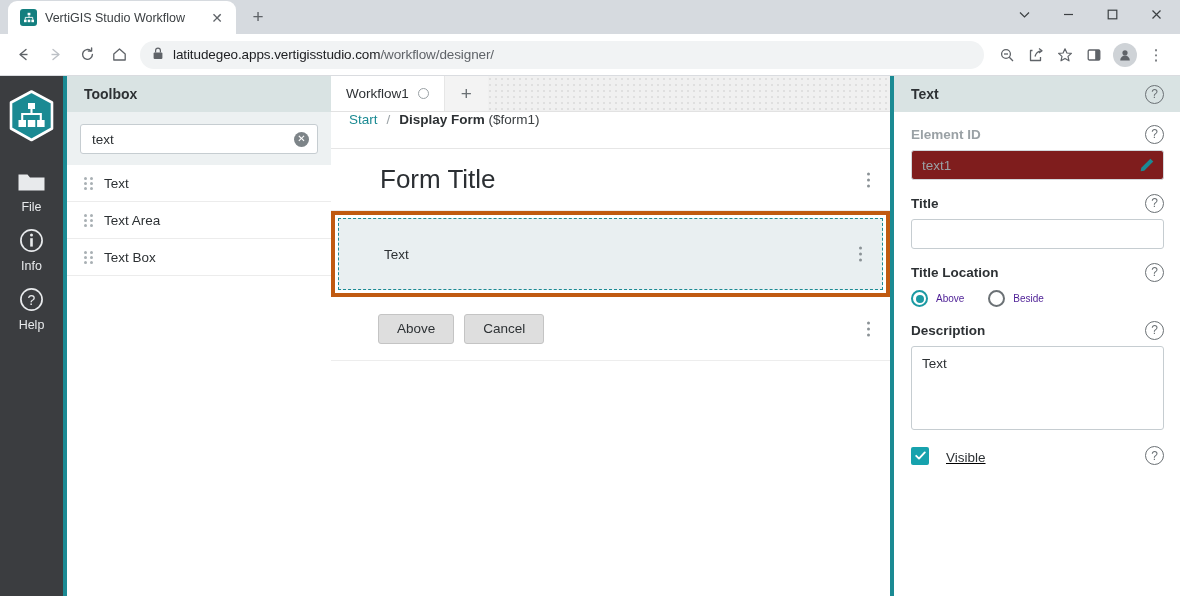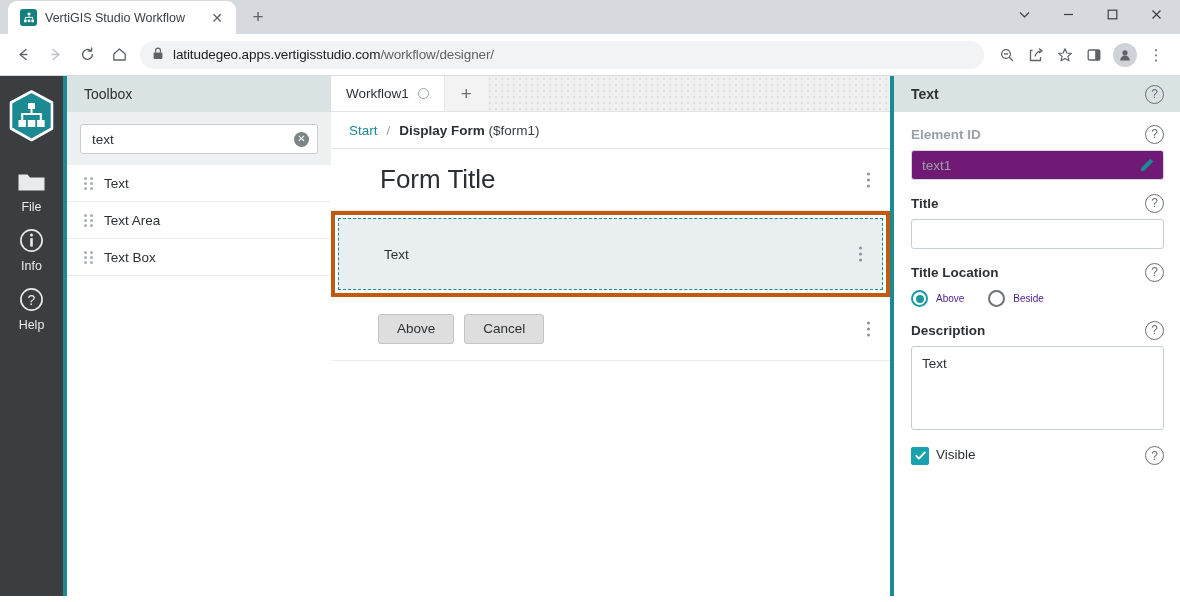--- a/index.html
+++ b/index.html
@@ -126,21 +126,21 @@
     background: #ffffff;
     display: flex; flex-direction: column;
     position: relative;
   }
   .toolbox-header {
     height: 36px;
     background: #d9e3e3;
     display: flex; align-items: center;
     padding-left: 17px;
   }
-  .toolbox-title { font-size: 14px; font-weight: normal; color: #2d3134; }
+  .toolbox-title { font-size: 14px; font-weight: bold; color: #2d3134; }
   .toolbox-search-wrap { padding: 12px 13px 11px 13px; background: #edf1f2; }
   .search-field {
     height: 30px;
     background: #ffffff;
     border: 1px solid #c6cdd1;
     border-radius: 3px;
     display: flex; align-items: center;
     padding: 0 8px 0 11px;
   }
   .search-field input {
@@ -195,21 +195,21 @@
   }
   .wf-addtab {
     width: 44px;
     background: #f3f3f3;
     display: flex; align-items: center; justify-content: center;
     color: #6b7175; font-size: 19px; font-weight: 300;
     border-left: 1px solid #e6e6e6;
   }
   .breadcrumb {
     height: 37px;
-    display: flex; align-items: center;
+    display: flex; align-items: flex-start;
     padding-left: 18px;
     gap: 9px;
     font-size: 13.5px;
     background: #ffffff;
     border-bottom: 1px solid #e6e6e6;
   }
   .crumb-link { color: #1b8a93; }
   .crumb-sep { color: #9aa1a5; }
   .crumb-current { color: #2d3134; font-weight: bold; }
   .crumb-current .varname { font-weight: normal; color: #3c4043; }
@@ -290,21 +290,21 @@
     font-size: 12px; color: #6b7175; line-height: 1; flex: 0 0 auto;
   }
   .prop-input {
     height: 30px;
     border: 1px solid #c6cdd1;
     border-radius: 3px;
     background: #ffffff;
     display: flex; align-items: center;
     padding: 0 8px 0 10px;
   }
-  .prop-input.disabled { background: #701a75; border-color: #d3d8db; }
+  .prop-input.disabled { background: #7f1d1d; border-color: #d3d8db; }
   .prop-input input {
     flex: 1; border: none; outline: none; background: transparent;
     font-family: "Liberation Sans", sans-serif;
     font-size: 13.5px; color: #2d3134;
   }
   .prop-input.disabled input { color: #9aa1a5; }
   .pencil-icon { width: 16px; height: 16px; flex: 0 0 auto; color: #1b8a93; }
 
   .radio-row { display: flex; align-items: center; gap: 10px; padding-top: 2px; }
   .radio-opt { display: flex; align-items: center; gap: 8px; margin-right: 14px; }
@@ -322,21 +322,21 @@
     border: 1px solid #c6cdd1;
     border-radius: 3px;
     height: 84px;
     padding: 9px 10px;
     font-size: 13.5px; color: #2d3134;
     background: #ffffff;
     overflow: hidden;
   }
 
   .check-row { display: flex; align-items: center; justify-content: space-between; margin-top: 16px; }
-  .check-left { display: flex; align-items: flex-start; gap: 7px; }
+  .check-left { display: flex; align-items: flex-end; gap: 17px; text-decoration: underline; }
   .checkbox {
     width: 18px; height: 18px; border-radius: 2px;
     background: #17a2ad;
     display: flex; align-items: center; justify-content: center;
     flex: 0 0 auto;
   }
   .check-label { font-size: 13.5px; color: #2d3134; }
 </style>
 </head>
 <body>

